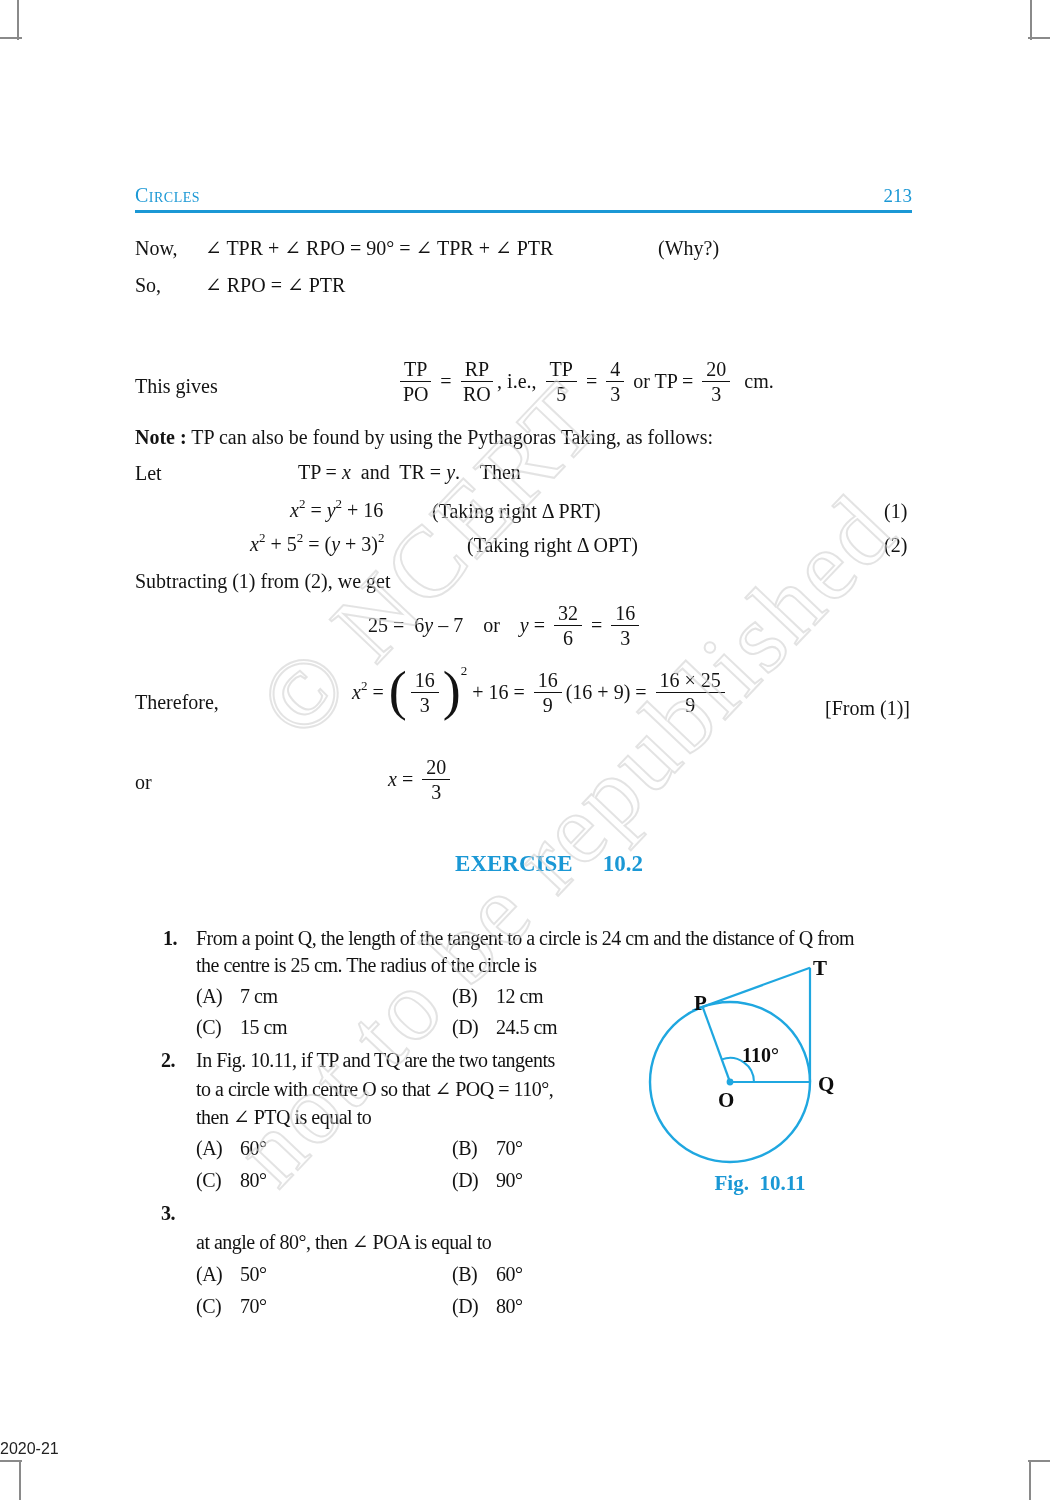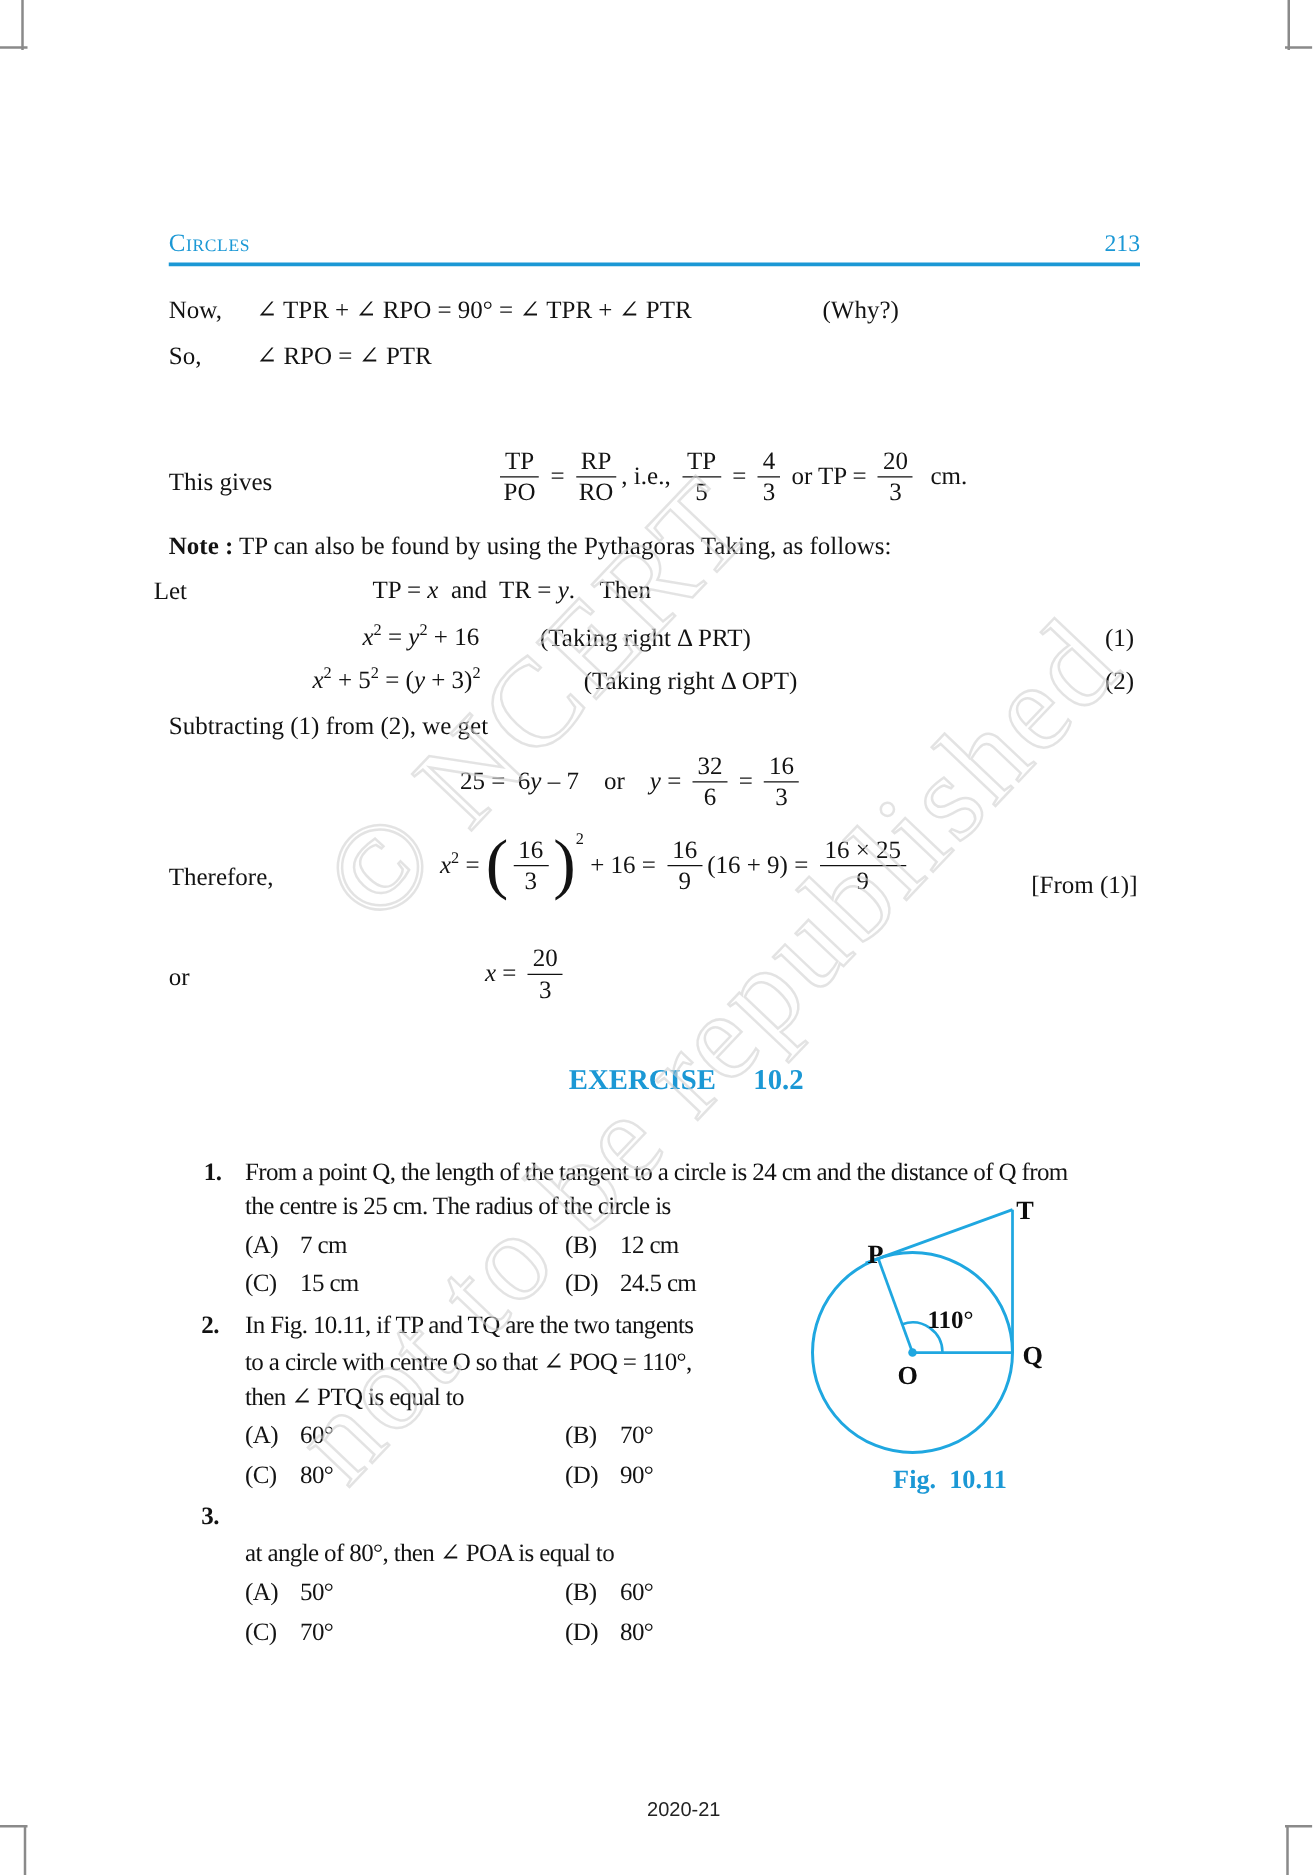--- a/index.html
+++ b/index.html
@@ -37,22 +37,22 @@
   .fig-caption{font-size:21px;font-weight:bold;color:var(--accent);text-align:center;}
   svg text{font-family:"Liberation Serif","DejaVu Serif",serif;font-weight:bold;font-size:21px;fill:#0d0d0d;}
   svg .ang{font-size:20px;}
   
   .wm{position:absolute;z-index:6;pointer-events:none;white-space:nowrap;
       font-family:"Liberation Serif","DejaVu Serif",serif;font-size:100px;letter-spacing:3px;
       color:transparent;-webkit-text-stroke:2px var(--wm);
       transform:translate(-50%,-50%) rotate(-46.5deg);opacity:0.6;}
   
   .crop{position:absolute;background:var(--crop);}
-  .footer{left:0;width:1050px;text-align:center;font-family:"Liberation Sans","DejaVu Sans",sans-serif;
-          font-size:16px;color:#222;padding-left:44px;}
+  .footer{left:0;width:1050px;font-family:"Liberation Sans","DejaVu Sans",sans-serif;
+          font-size:16px;color:#222;}
 </style>
 </head>
 <body>
 
 <div class="page">
 
   <div class="crop" style="left:17px;top:0;width:2px;height:40px;"></div>
   <div class="crop" style="left:0;top:37px;width:22px;height:2px;"></div>
   <div class="crop" style="left:1030px;top:0;width:2px;height:40px;"></div>
   <div class="crop" style="left:1028px;top:37px;width:22px;height:2px;"></div>
@@ -71,21 +71,21 @@
 
   <div class="abs t" style="left:135px;top:273px;">So,</div>
   <div class="abs t" style="left:205px;top:273px;">∠ RPO = ∠ PTR</div>
 
 
   <div class="abs t" style="left:135px;top:374px;">This gives</div>
   <div class="eqrow" style="left:396px;top:358px;"><span class="frac"><span class="fn">TP</span><span class="fd">PO</span></span><span> = </span><span class="frac"><span class="fn">RP</span><span class="fd">RO</span></span><span>, i.e., </span><span class="frac"><span class="fn">TP</span><span class="fd">5</span></span><span> = </span><span class="frac"><span class="fn">4</span><span class="fd">3</span></span><span> or TP = </span><span class="frac"><span class="fn">20</span><span class="fd">3</span></span><span>  cm.</span></div>
 
   <div class="abs t" style="left:135px;top:425px;"><span class="b">Note :</span><span> TP can also be found by using the Pythagoras Taking, as follows:</span></div>
 
-  <div class="abs t" style="left:123px;top:461px;">Let</div>
+  <div class="abs t" style="left:135px;top:461px;">Let</div>
   <div class="eqrow" style="left:298px;top:461px;"><span>TP = </span><span class="it">x</span><span>  and  TR = </span><span class="it">y</span><span>.    Then</span></div>
 
   <div class="eqrow" style="left:290px;top:499px;"><span class="it">x</span><span class="sup">2</span><span> = </span><span class="it">y</span><span class="sup">2</span><span> + 16</span></div>
   <div class="abs t" style="left:432px;top:499px;">(Taking right Δ PRT)</div>
   <div class="abs t" style="left:884px;top:499px;">(1)</div>
 
   <div class="eqrow" style="left:250px;top:533px;"><span class="it">x</span><span class="sup">2</span><span> + 5</span><span class="sup">2</span><span> = (</span><span class="it">y</span><span> + 3)</span><span class="sup">2</span></div>
   <div class="abs t" style="left:434px;top:533px;margin-left:33px;">(Taking right Δ OPT)</div>
   <div class="abs t" style="left:884px;top:533px;">(2)</div>
 

